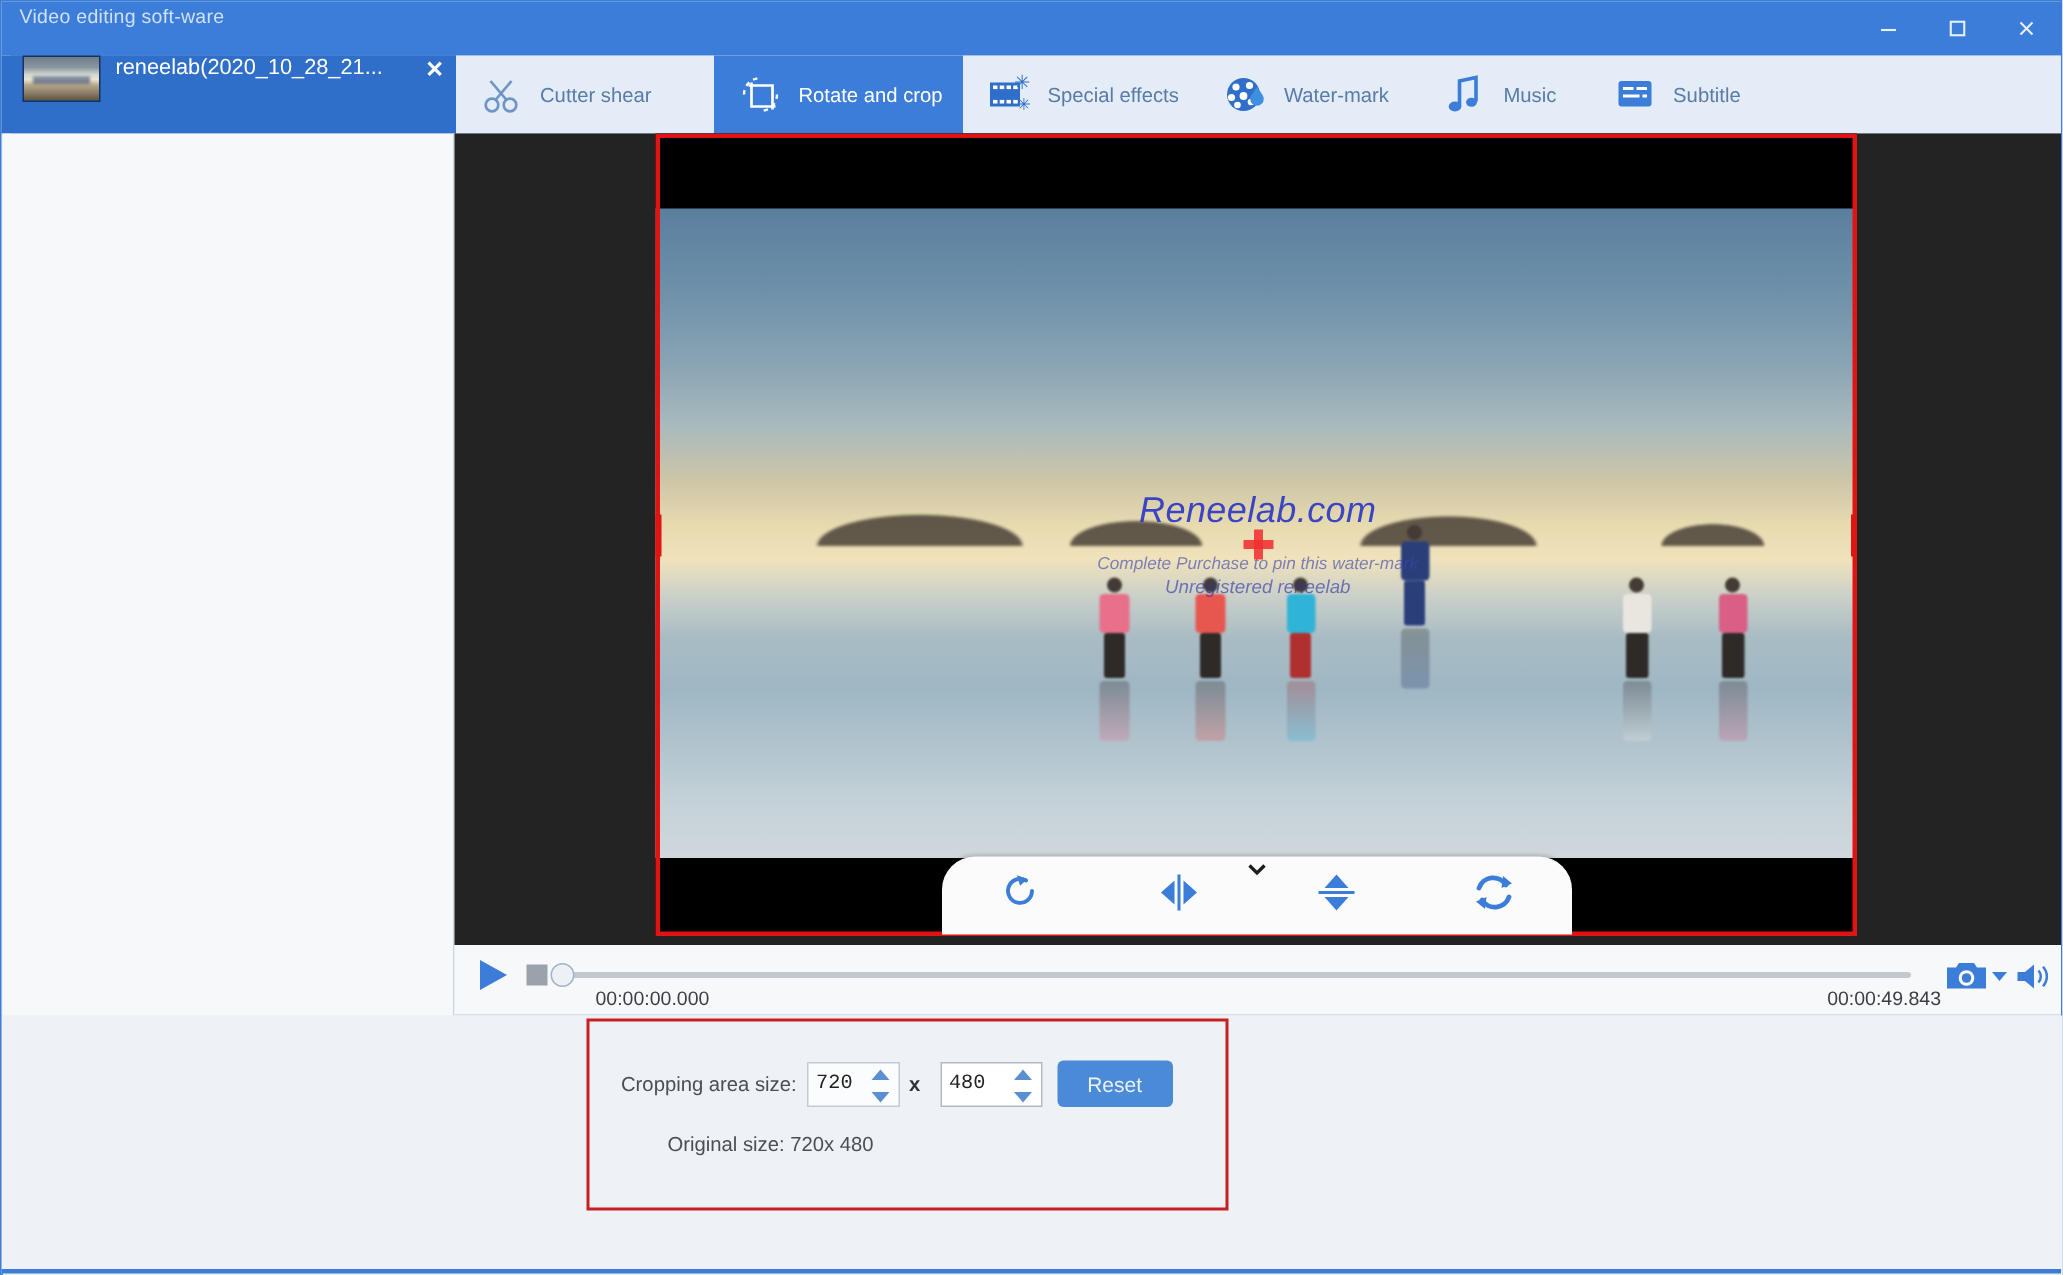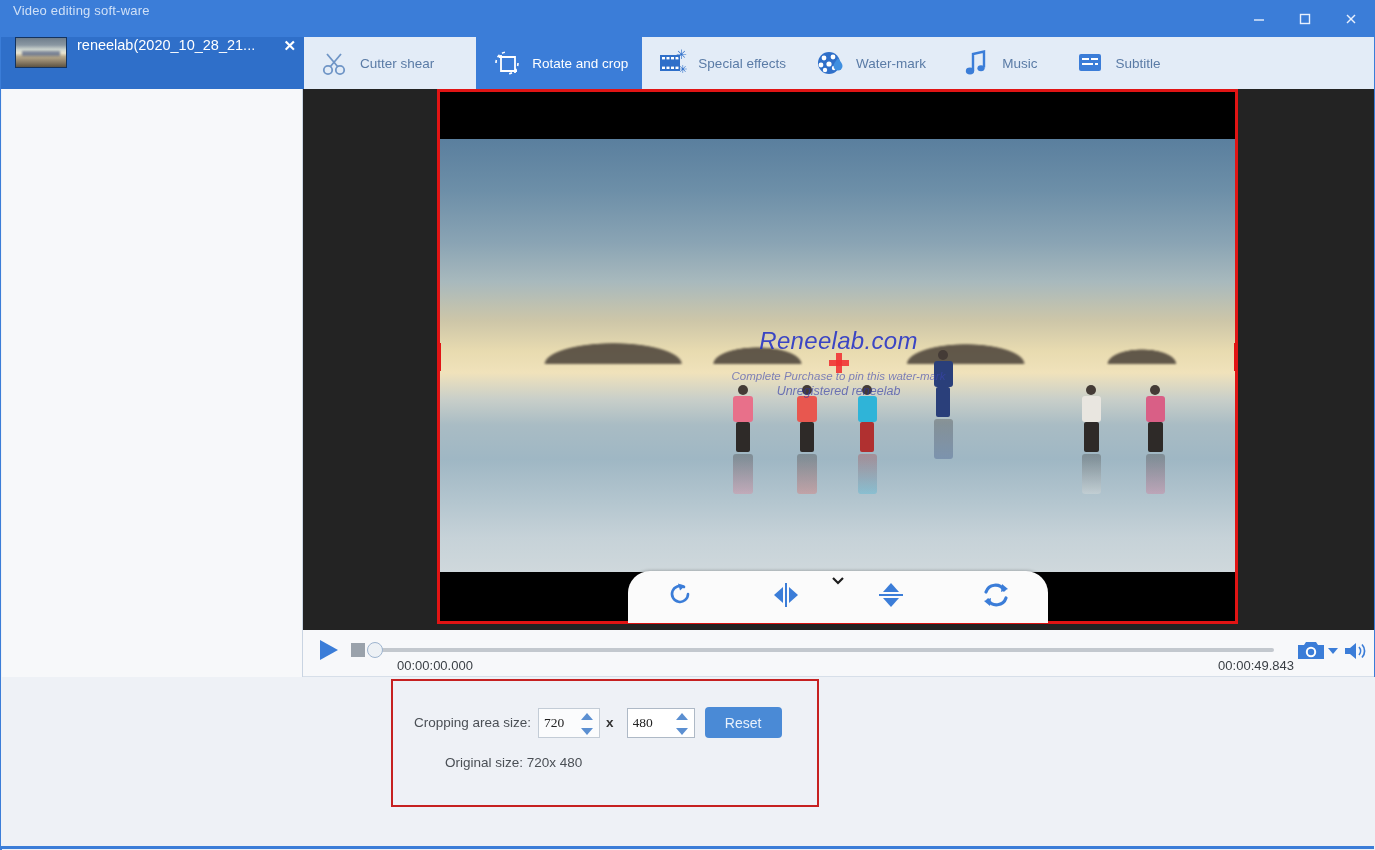--- a/index.html
+++ b/index.html
@@ -214,21 +214,21 @@
   .row1 { position: absolute; left: 21px; top: 26px; display: flex; align-items: center; }
   .lbl { font-size: 13.5px; color: #4a4f55; }
   .spin {
     position: relative; width: 62px; height: 30px; margin-left: 7px;
     background: #fbfcfd; border: 1px solid #c3ccd6;
     display: flex; align-items: center;
   }
   .spin.focused { background: #ffffff; border-color: #aeb9c6; width: 68px; }
   .spin input {
     border: 0; outline: 0; background: transparent; width: 42px;
-    font-family: Liberation Serif, serif; font-size: 13.5px;
+    font-family: Liberation Mono, monospace; font-size: 13.5px;
     color: #222; padding-left: 5px;
   }
   .spinarrows {
     position: absolute; right: 5px; top: 4px; width: 13px; height: 22px;
     display: flex; flex-direction: column; justify-content: space-between;
     cursor: pointer;
   }
   .sar { width: 0; height: 0; border-left: 6px solid transparent; border-right: 6px solid transparent; }
   .sar.up { border-bottom: 7px solid #5b8fd1; }
   .sar.dn { border-top: 7px solid #5b8fd1; }

